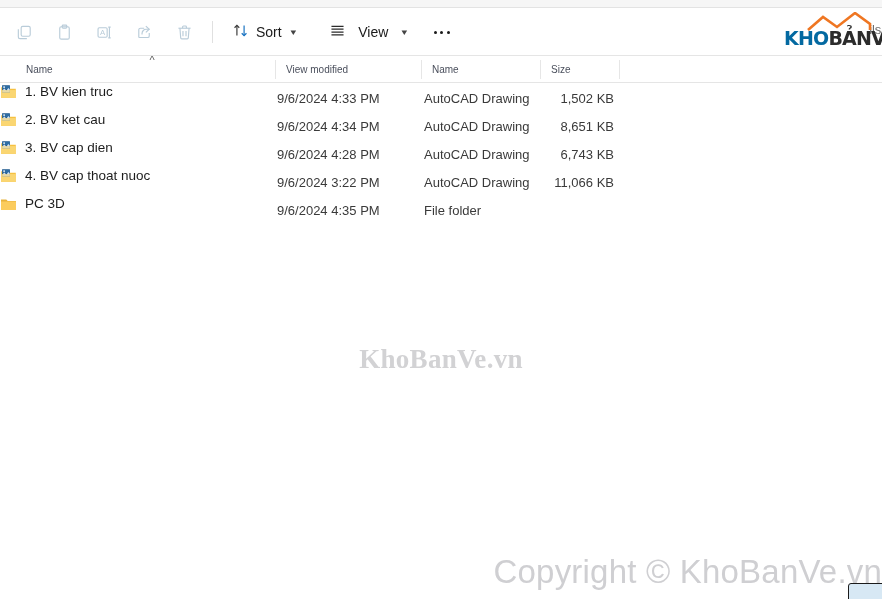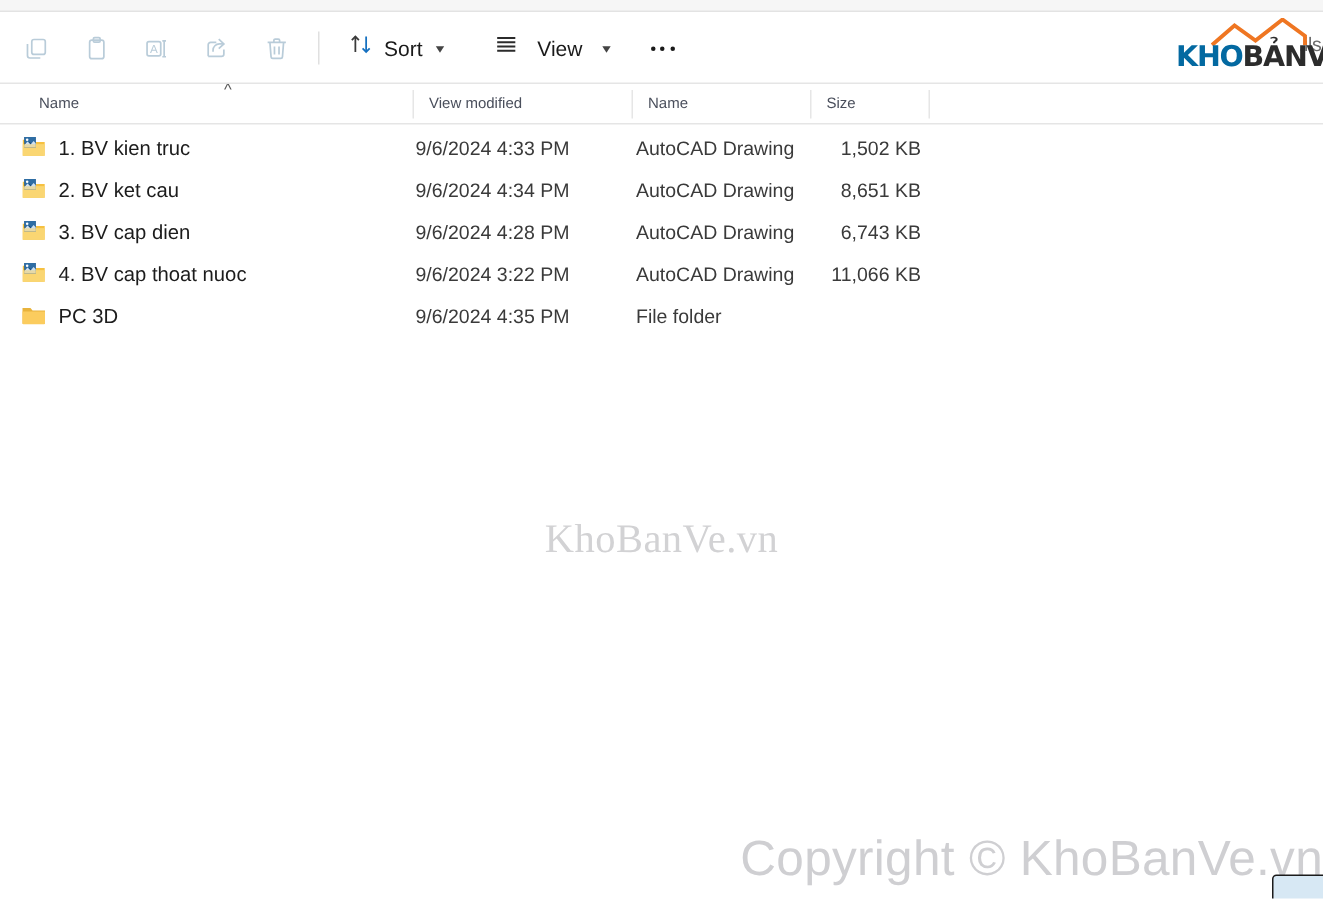--- a/index.html
+++ b/index.html
@@ -162,22 +162,21 @@
   .row {
     position: relative;
     height: 28px;
     display: flex;
     align-items: center;
     cursor: default;
   }
   .cell-name {
     position: absolute; left: 0; top: 0;
     height: 28px;
-    display: flex; align-items: center; gap: 8px;
-    padding-left: 14px;
+    display: flex; align-items: flex-start; gap: 8px;
   }
   .cell-name .nm {
     font-size: 13.5px;
     color: #1c1c1c;
     white-space: nowrap;
   }
   .cell-date {
     position: absolute; left: 277px; top: 0;
     height: 28px; display: flex; align-items: center;
     font-size: 13px; color: #3a3a3a; white-space: nowrap;
@@ -201,20 +200,21 @@
     position: absolute;
     left: 0; top: 344px;
     width: 882px;
     text-align: center;
     font-family: "Liberation Serif", serif;
     font-size: 27px;
     color: #d2d2d4;
     letter-spacing: 0.3px;
     text-shadow: 1px 1px 0 #ffffff;
     user-select: none;
+    font-weight: bold;
   }
   .wm-bottom {
     position: absolute;
     left: 0; top: 553px;
     width: 882px;
     text-align: right;
     font-family: "Liberation Sans", sans-serif;
     font-size: 33px;
     color: #cfcfd2;
     letter-spacing: 0.2px;

